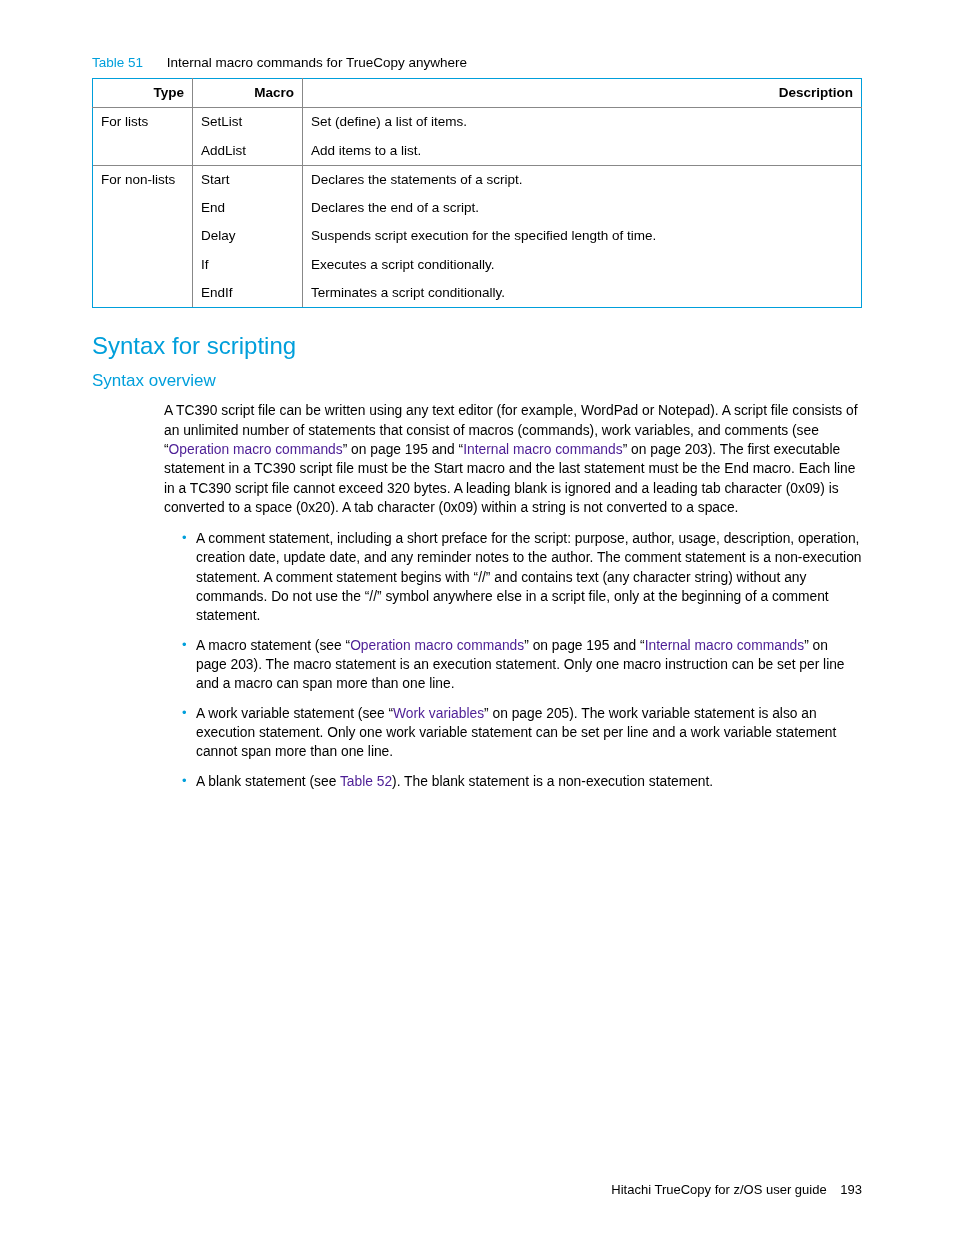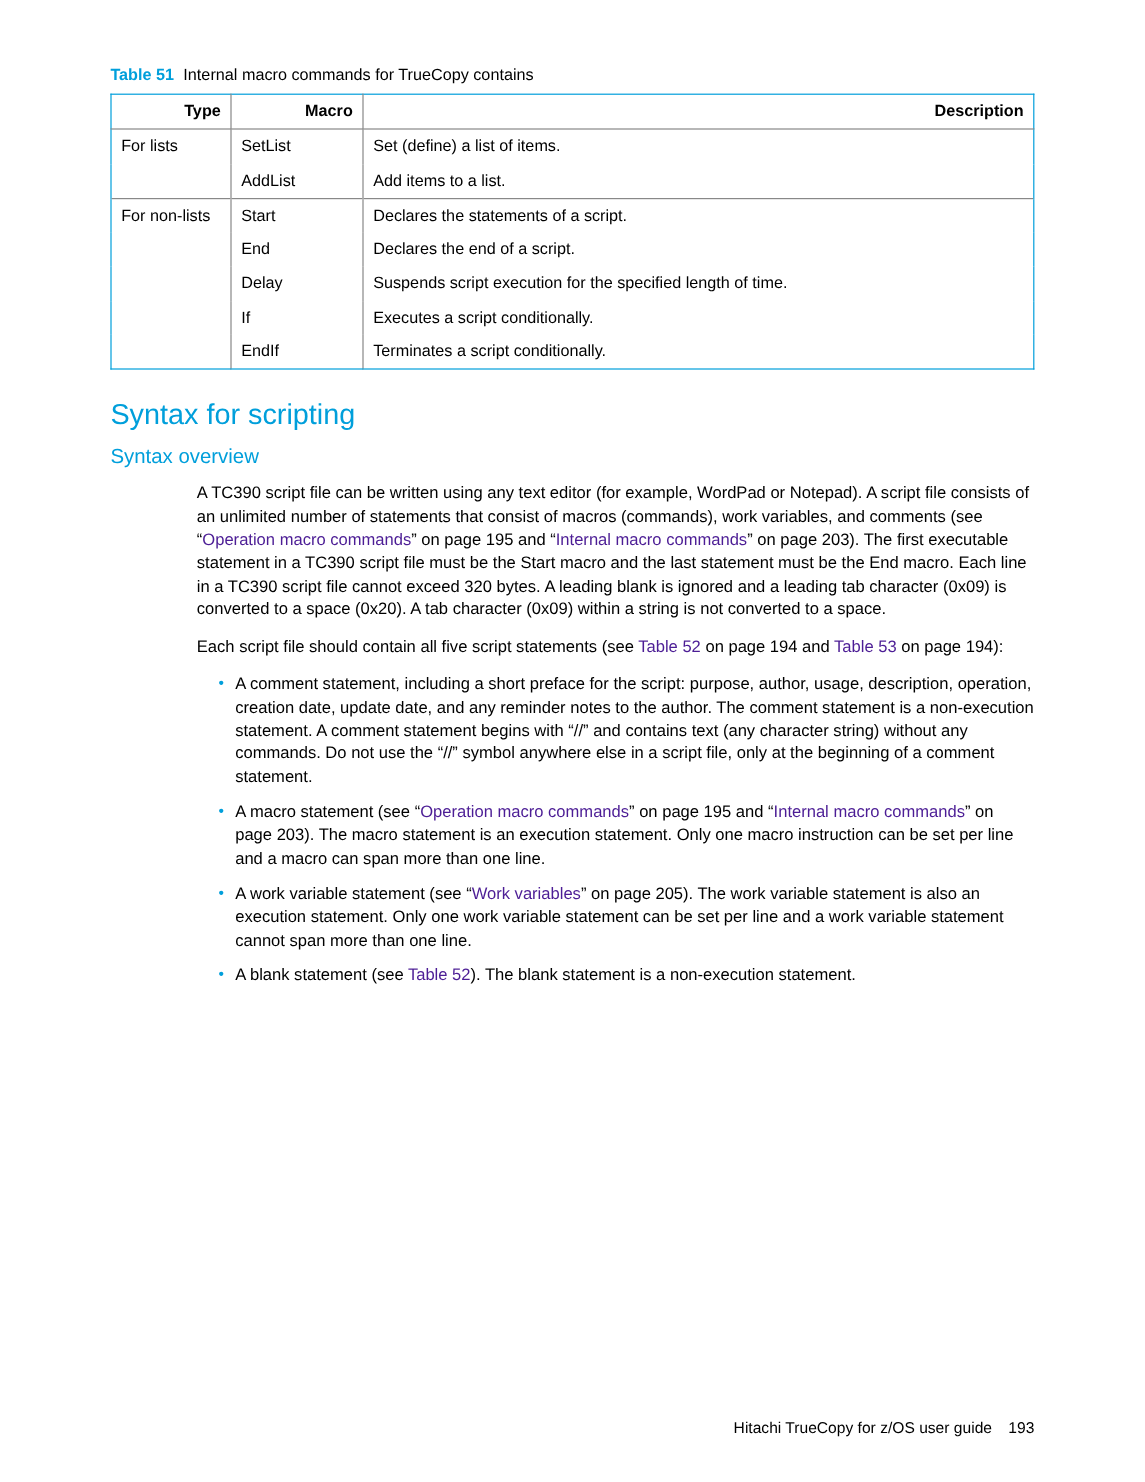--- a/index.html
+++ b/index.html
@@ -15,22 +15,22 @@
   }
   .page {
     padding: 54px 92px 0 92px;
   }
   .table-caption {
     margin-bottom: 6px;
     font-size: 13.5px;
   }
   .table-caption .label {
     color: #009fdb;
-    font-weight: bold;
-    margin-right: 4px;
+    font-weight: normal;
+    margin-right: 20px;
   }
   table.macro {
     border-collapse: collapse;
     width: 100%;
     border: 1.5px solid #009fdb;
     font-size: 13.5px;
   }
   table.macro th {
     text-align: right;
     font-weight: bold;
@@ -107,21 +107,21 @@
   }
   .footer .pagenum { margin-left: 10px; }
 </style>
 </head>
 <body>
 
 <div class="page">
 
   <div class="table-caption">
     <span class="label">Table 51</span>
-    <span>Internal macro commands for TrueCopy contains</span>
+    <span>Internal macro commands for TrueCopy anywhere</span>
   </div>
 
   <table class="macro">
     <colgroup>
         <col class="col-type">
         <col class="col-macro">
         <col>
       </colgroup>
     <thead>
       <tr>
@@ -170,23 +170,20 @@
       </tr>
     </tbody>
   </table>
 
   <h2 class="section">Syntax for scripting</h2>
   <h3 class="subsection">Syntax overview</h3>
 
   <div class="body-text">
     <p>
       <span>A TC390 script file can be written using any text editor (for example, WordPad or Notepad). A script file consists of an unlimited number of statements that consist of macros (commands), work variables, and comments (see “</span><a class="link">Operation macro commands</a><span>” on page 195 and “</span><a class="link">Internal macro commands</a><span>” on page 203). The first executable statement in a TC390 script file must be the Start macro and the last statement must be the End macro. Each line in a TC390 script file cannot exceed 320 bytes. A leading blank is ignored and a leading tab character (0x09) is converted to a space (0x20). A tab character (0x09) within a string is not converted to a space.</span>
-    </p>
-    <p>
-      <span>Each script file should contain all five script statements (see </span><a class="link">Table 52</a><span> on page 194 and </span><a class="link">Table 53</a><span> on page 194):</span>
     </p>
     <ul class="bullets">
       <li>A comment statement, including a short preface for the script: purpose, author, usage, description, operation, creation date, update date, and any reminder notes to the author. The comment statement is a non-execution statement. A comment statement begins with “//” and contains text (any character string) without any commands. Do not use the “//” symbol anywhere else in a script file, only at the beginning of a comment statement.</li>
       <li>
         <span>A macro statement (see “</span><a class="link">Operation macro commands</a><span>” on page 195 and “</span><a class="link">Internal macro commands</a><span>” on page 203). The macro statement is an execution statement. Only one macro instruction can be set per line and a macro can span more than one line.</span>
       </li>
       <li>
         <span>A work variable statement (see “</span><a class="link">Work variables</a><span>” on page 205). The work variable statement is also an execution statement. Only one work variable statement can be set per line and a work variable statement cannot span more than one line.</span>
       </li>
       <li>

